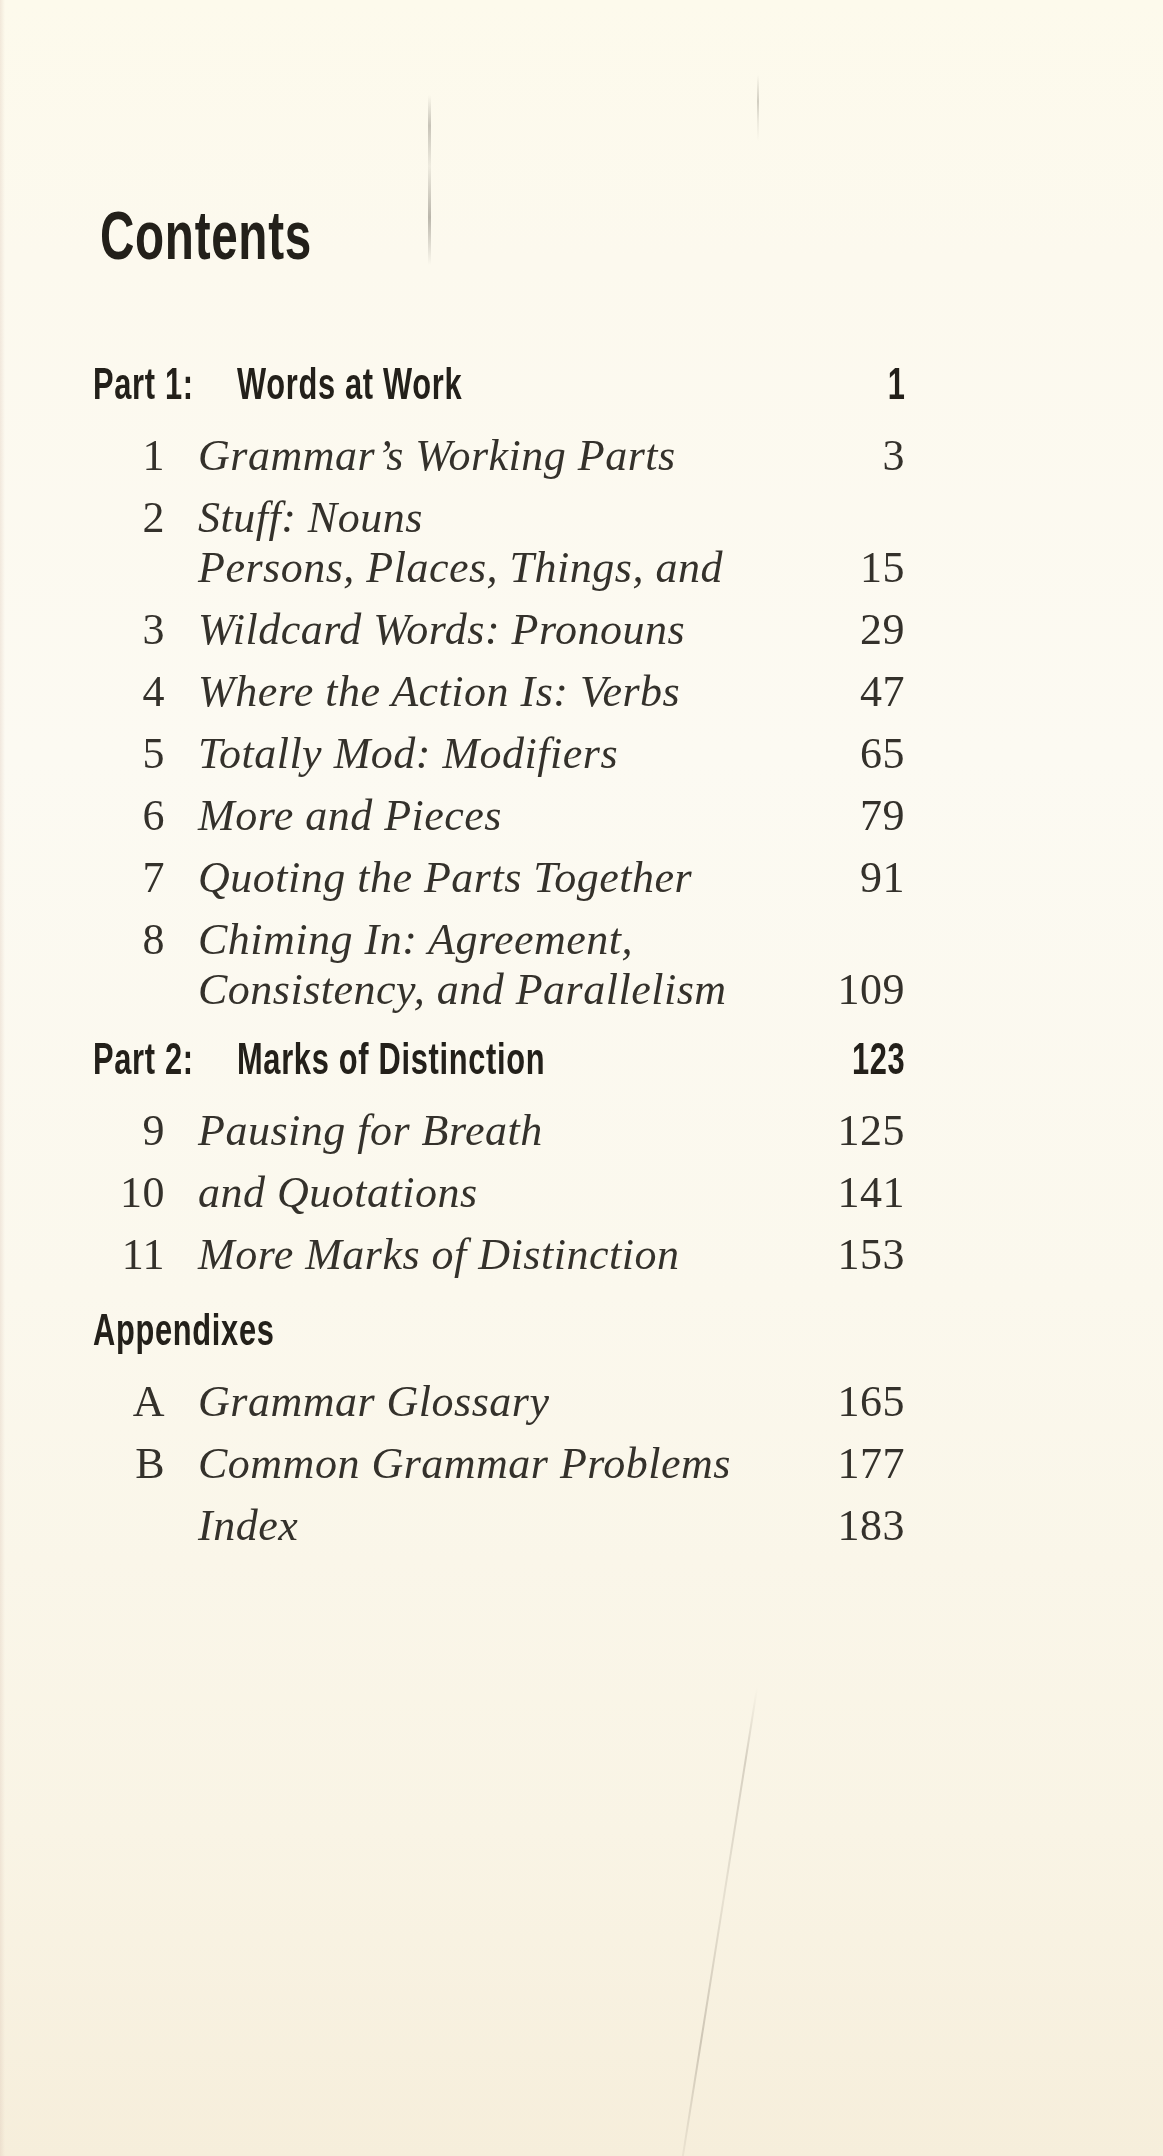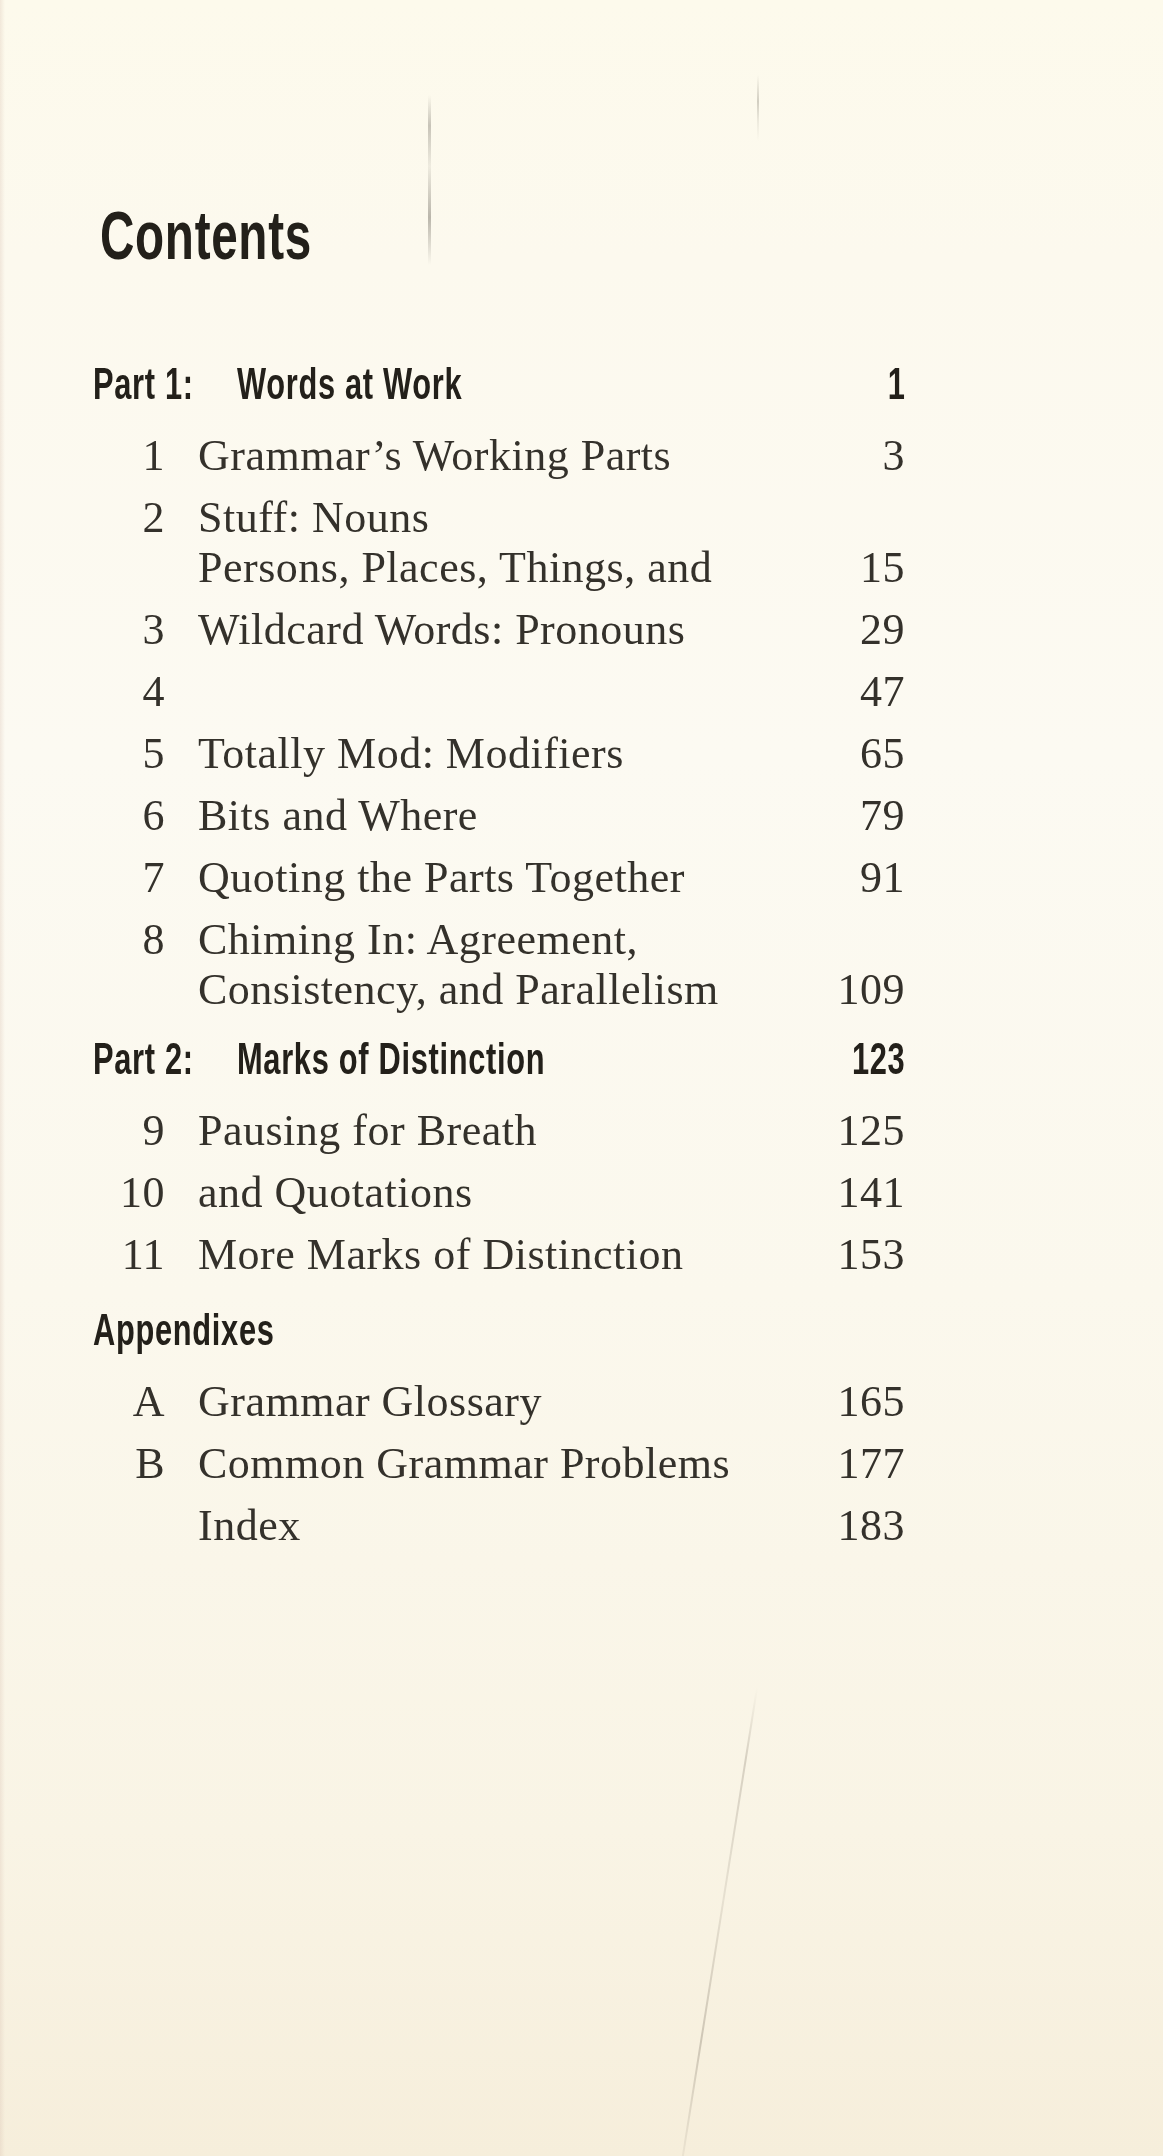--- a/index.html
+++ b/index.html
@@ -69,21 +69,21 @@
     font-size: 44px;
     line-height: 50px;
     letter-spacing: 0.5px;
     margin-bottom: 12px;
   }
   .entry .num {
     flex: 0 0 65px;
     text-align: right;
     align-self: flex-start;
   }
-  .entry .entry-title { margin-left: 33px; }
+  .entry .entry-title { margin-left: 33px; font-style: italic; }
   .entry .entry-title .line { white-space: nowrap; }
   .entry .page-num {
     margin-left: auto;
     text-align: right;
     white-space: nowrap;
   }
 
   
   .artifact { position: absolute; pointer-events: none; }
   .artifact.title-line {
@@ -144,32 +144,33 @@
     </div>
 
     <div class="entry">
       <span class="num">3</span>
       <span class="entry-title"><span class="line">Wildcard Words: Pronouns</span></span>
       <span class="page-num">29</span>
     </div>
 
     <div class="entry">
       <span class="num">4</span>
+      <span class="entry-title"><span class="line">Where the Action Is: Verbs</span></span>
       <span class="page-num">47</span>
     </div>
 
     <div class="entry">
       <span class="num">5</span>
       <span class="entry-title"><span class="line">Totally Mod: Modifiers</span></span>
       <span class="page-num">65</span>
     </div>
 
     <div class="entry">
       <span class="num">6</span>
-      <span class="entry-title"><span class="line">Bits and Where</span></span>
+      <span class="entry-title"><span class="line">More and Pieces</span></span>
       <span class="page-num">79</span>
     </div>
 
     <div class="entry">
       <span class="num">7</span>
       <span class="entry-title"><span class="line">Quoting the Parts Together</span></span>
       <span class="page-num">91</span>
     </div>
 
     <div class="entry">

